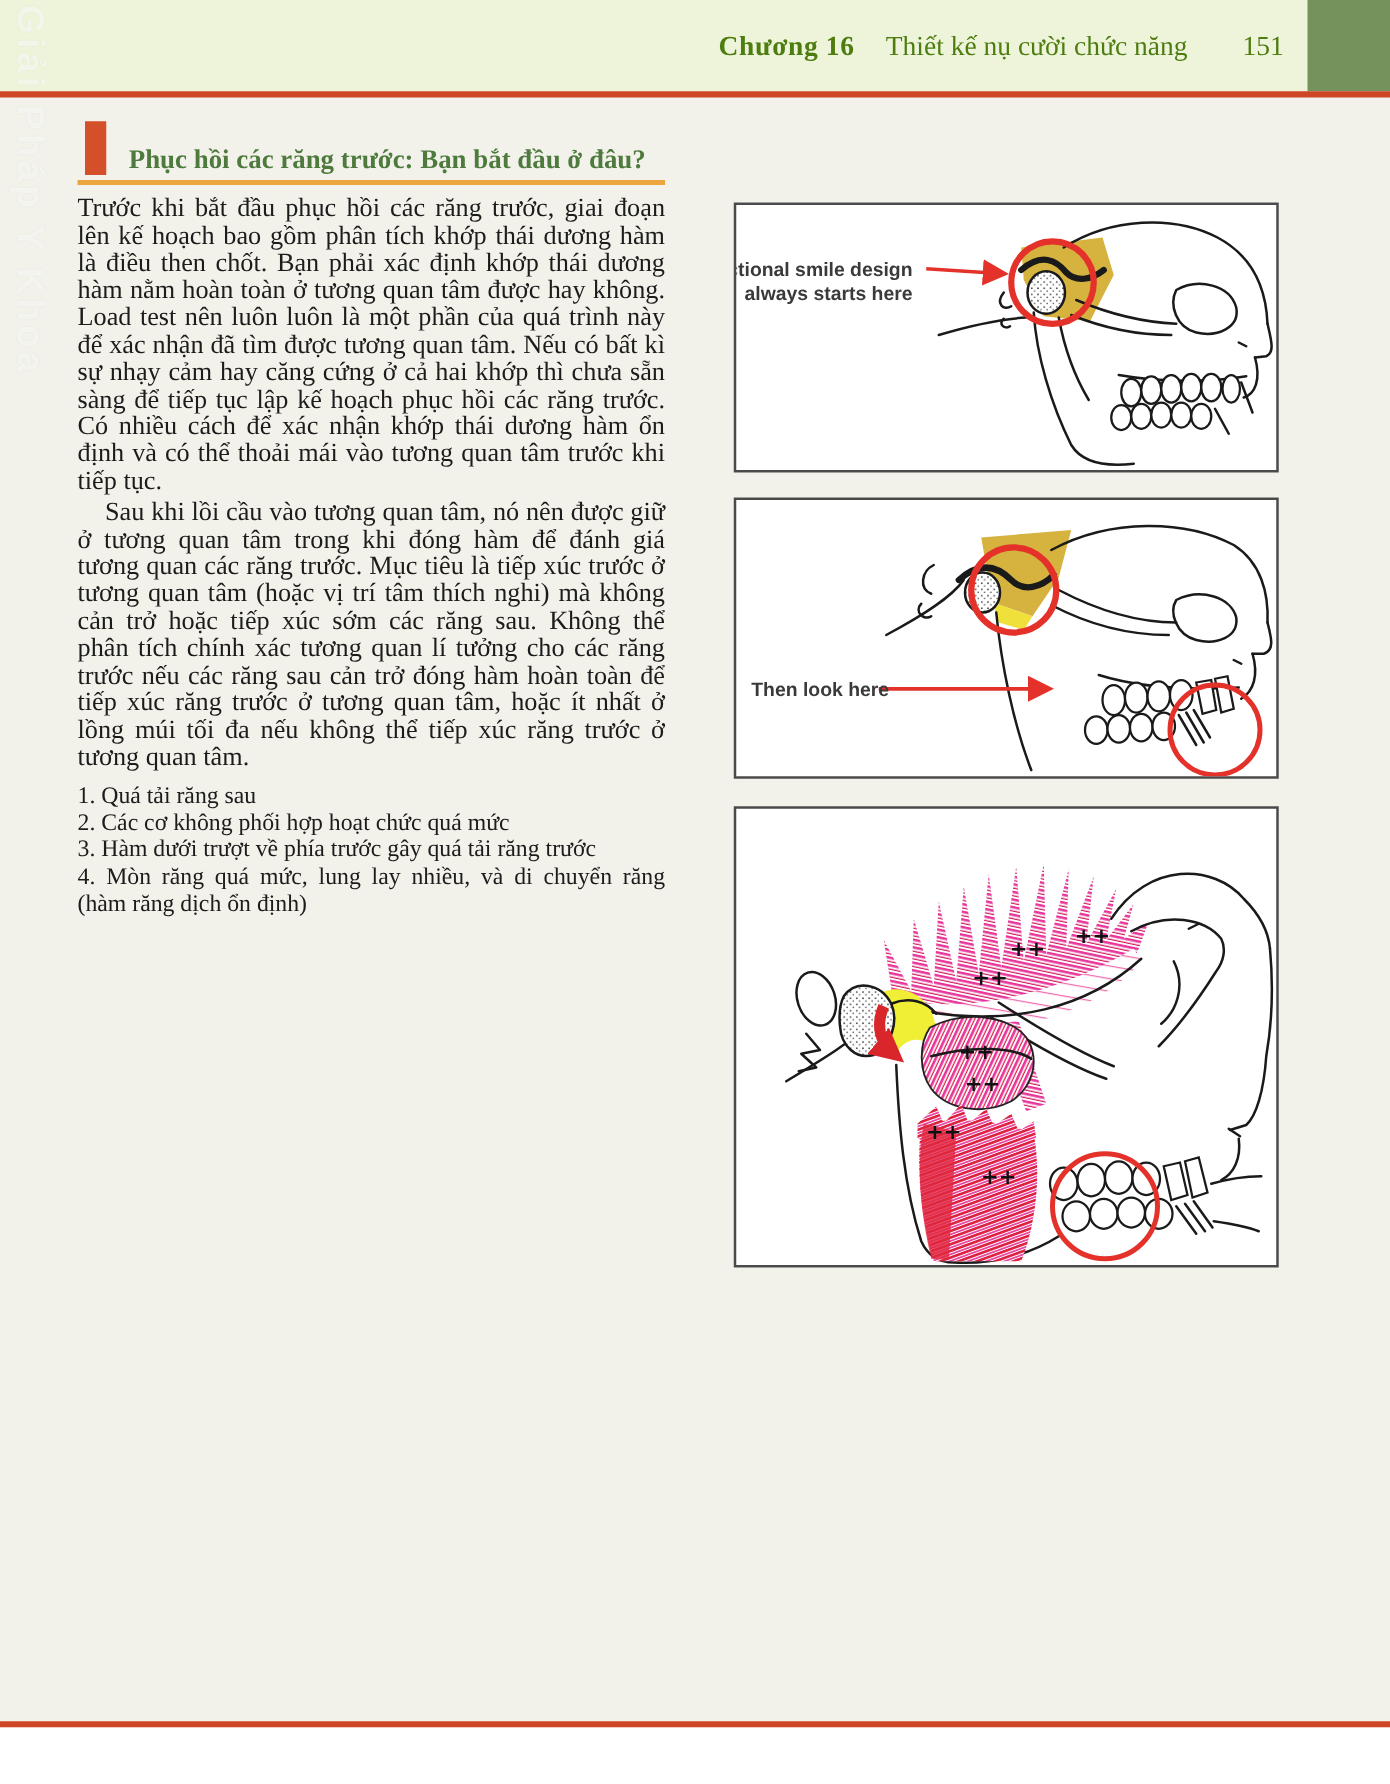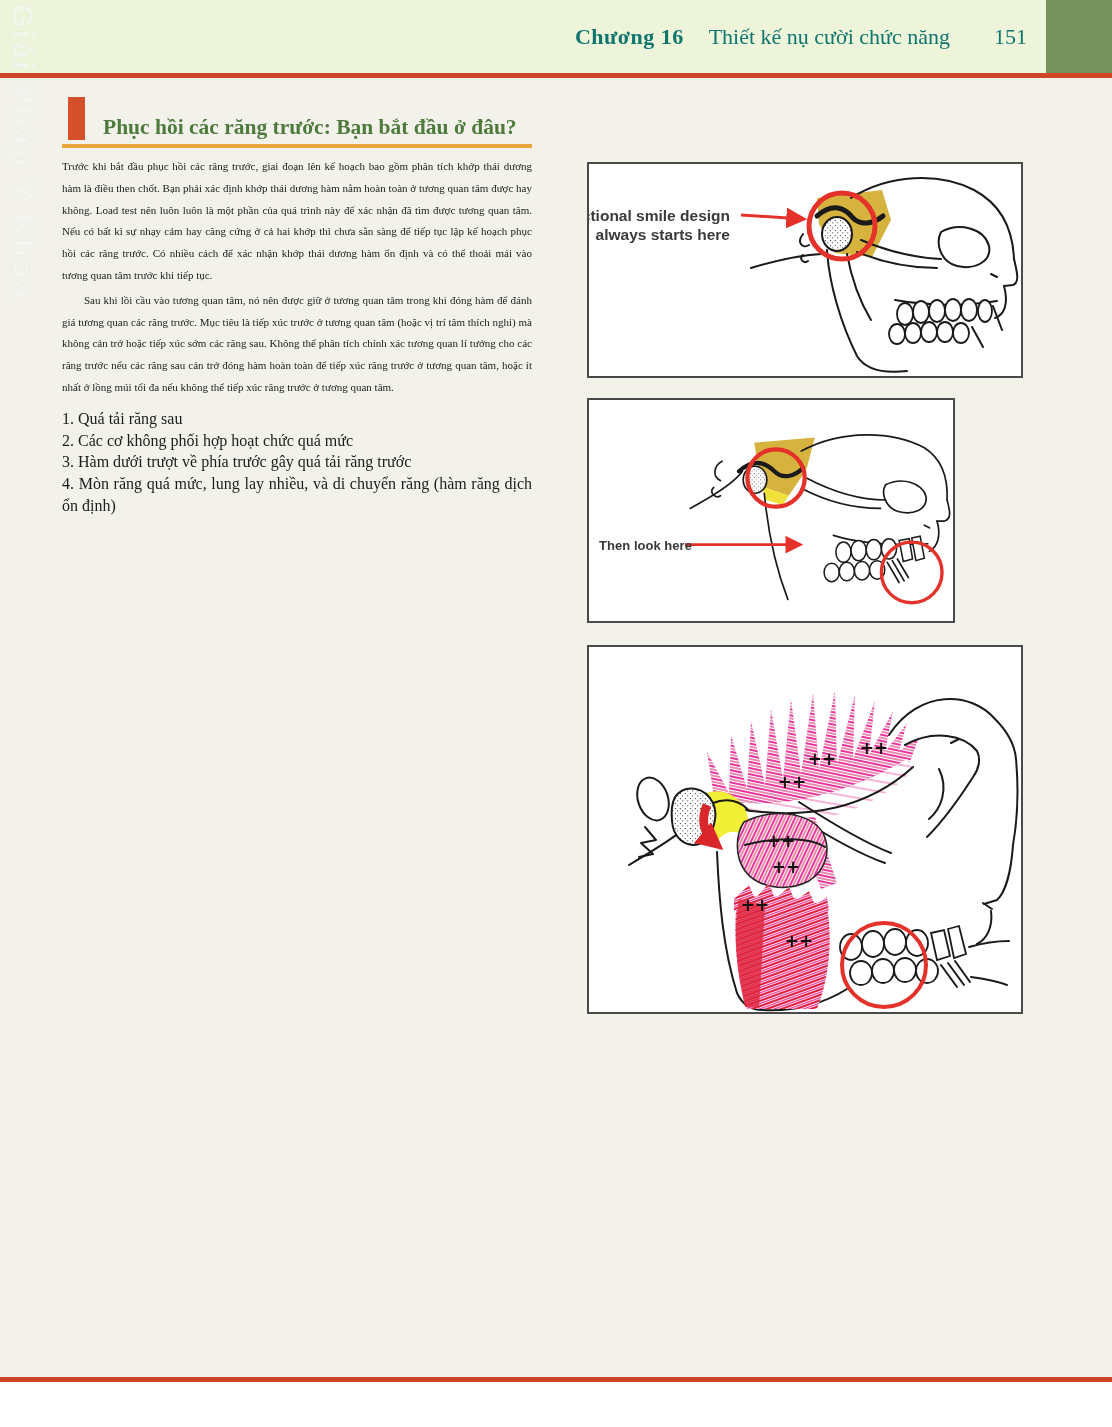--- a/index.html
+++ b/index.html
@@ -2,45 +2,45 @@
 <html><head>
 <meta charset="utf-8">
 <style>
   html,body{margin:0;padding:0;background:#ffffff;}
   .page{position:relative;width:1112px;height:1427px;background:#f2f1ea;overflow:hidden;
         font-family:"Liberation Serif",serif;color:#1c1c1c;}
   
   .band{position:absolute;left:0;top:0;width:1112px;height:73px;background:#edf4da;}
   .tab{position:absolute;right:0;top:0;width:66px;height:73px;background:#75915c;}
   .running-head{position:absolute;right:85px;top:0;height:73px;display:flex;align-items:center;
-        font-size:22px;white-space:nowrap;color:#0f766e;}
+        font-size:22px;white-space:nowrap;color:#4d7c0f;}
   .running-head .chap{font-weight:bold;margin-right:25px;letter-spacing:.5px;}
   .running-head .pnum{margin-left:44px;}
   .rule-top{position:absolute;left:0;top:73px;width:1112px;height:5px;background:#cf4627;}
   .rule-bottom{position:absolute;left:0;top:1377px;width:1112px;height:5px;background:#cf4627;}
   .footer-white{position:absolute;left:0;top:1382px;width:1112px;height:45px;background:#ffffff;}
   
   .watermark{position:absolute;left:6px;top:4px;writing-mode:vertical-rl;
         font-family:"Liberation Sans",sans-serif;font-weight:bold;font-size:30px;letter-spacing:3px;
         color:rgba(255,255,255,0.60);text-shadow:0 0 1px rgba(180,190,160,0.25);z-index:5;pointer-events:none;}
   
   .text-col{position:absolute;left:62px;top:97px;width:470px;}
   .sec-head{position:relative;height:47px;border-bottom:4px solid #eaa63c;}
   .accent-bar{position:absolute;left:6px;top:0;width:17px;height:43px;background:#d4502a;}
   .sec-head h2{position:absolute;left:30px;top:7px;margin:11px;font-size:21.5px;font-weight:bold;
         color:#4e7a3e;font-family:"Liberation Serif",serif;white-space:nowrap;}
-  .bodytext{margin-top:8px;font-size:11px;line-height:21.8px;text-align:justify;}
+  .bodytext{margin-top:8px;font-size:21px;line-height:21.8px;text-align:justify;}
   .bodytext p{margin:0 0 3px 0;}
   .bodytext p.indent{text-indent:22px;margin:0;}
-  .numlist{margin-top:9px;font-size:16px;line-height:21.8px;text-align:justify;}
+  .numlist{margin-top:9px;font-size:19px;line-height:21.8px;text-align:justify;}
   .numlist p{margin:0;}
   
   .fig{position:absolute;background:#ffffff;border:2px solid #4a4a4a;box-sizing:border-box;}
   #fig1{left:587px;top:162px;width:436px;height:216px;}
-  #fig2{left:587px;top:398px;width:368px;height:225px;}
+  #fig2{left:587px;top:398px;width:436px;height:225px;}
   #fig3{left:587px;top:645px;width:436px;height:369px;}
   .fig svg{display:block;width:100%;height:100%;}
   .figlabel{font-family:"Liberation Sans",sans-serif;font-weight:bold;font-size:15.5px;fill:#3a3a3a;}
   .plus{font-family:"DejaVu Sans",sans-serif;font-weight:bold;font-size:17px;fill:#111111;}
   .ink{stroke:#1a1a1a;stroke-width:2;fill:none;stroke-linecap:round;stroke-linejoin:round;}
   .ink-thick{stroke:#1a1a1a;stroke-width:5;fill:none;stroke-linecap:round;}
   .tooth{stroke:#1a1a1a;stroke-width:1.8;fill:#ffffff;}
   .redcirc{stroke:#e4322b;fill:none;}
 </style>
 </head>

